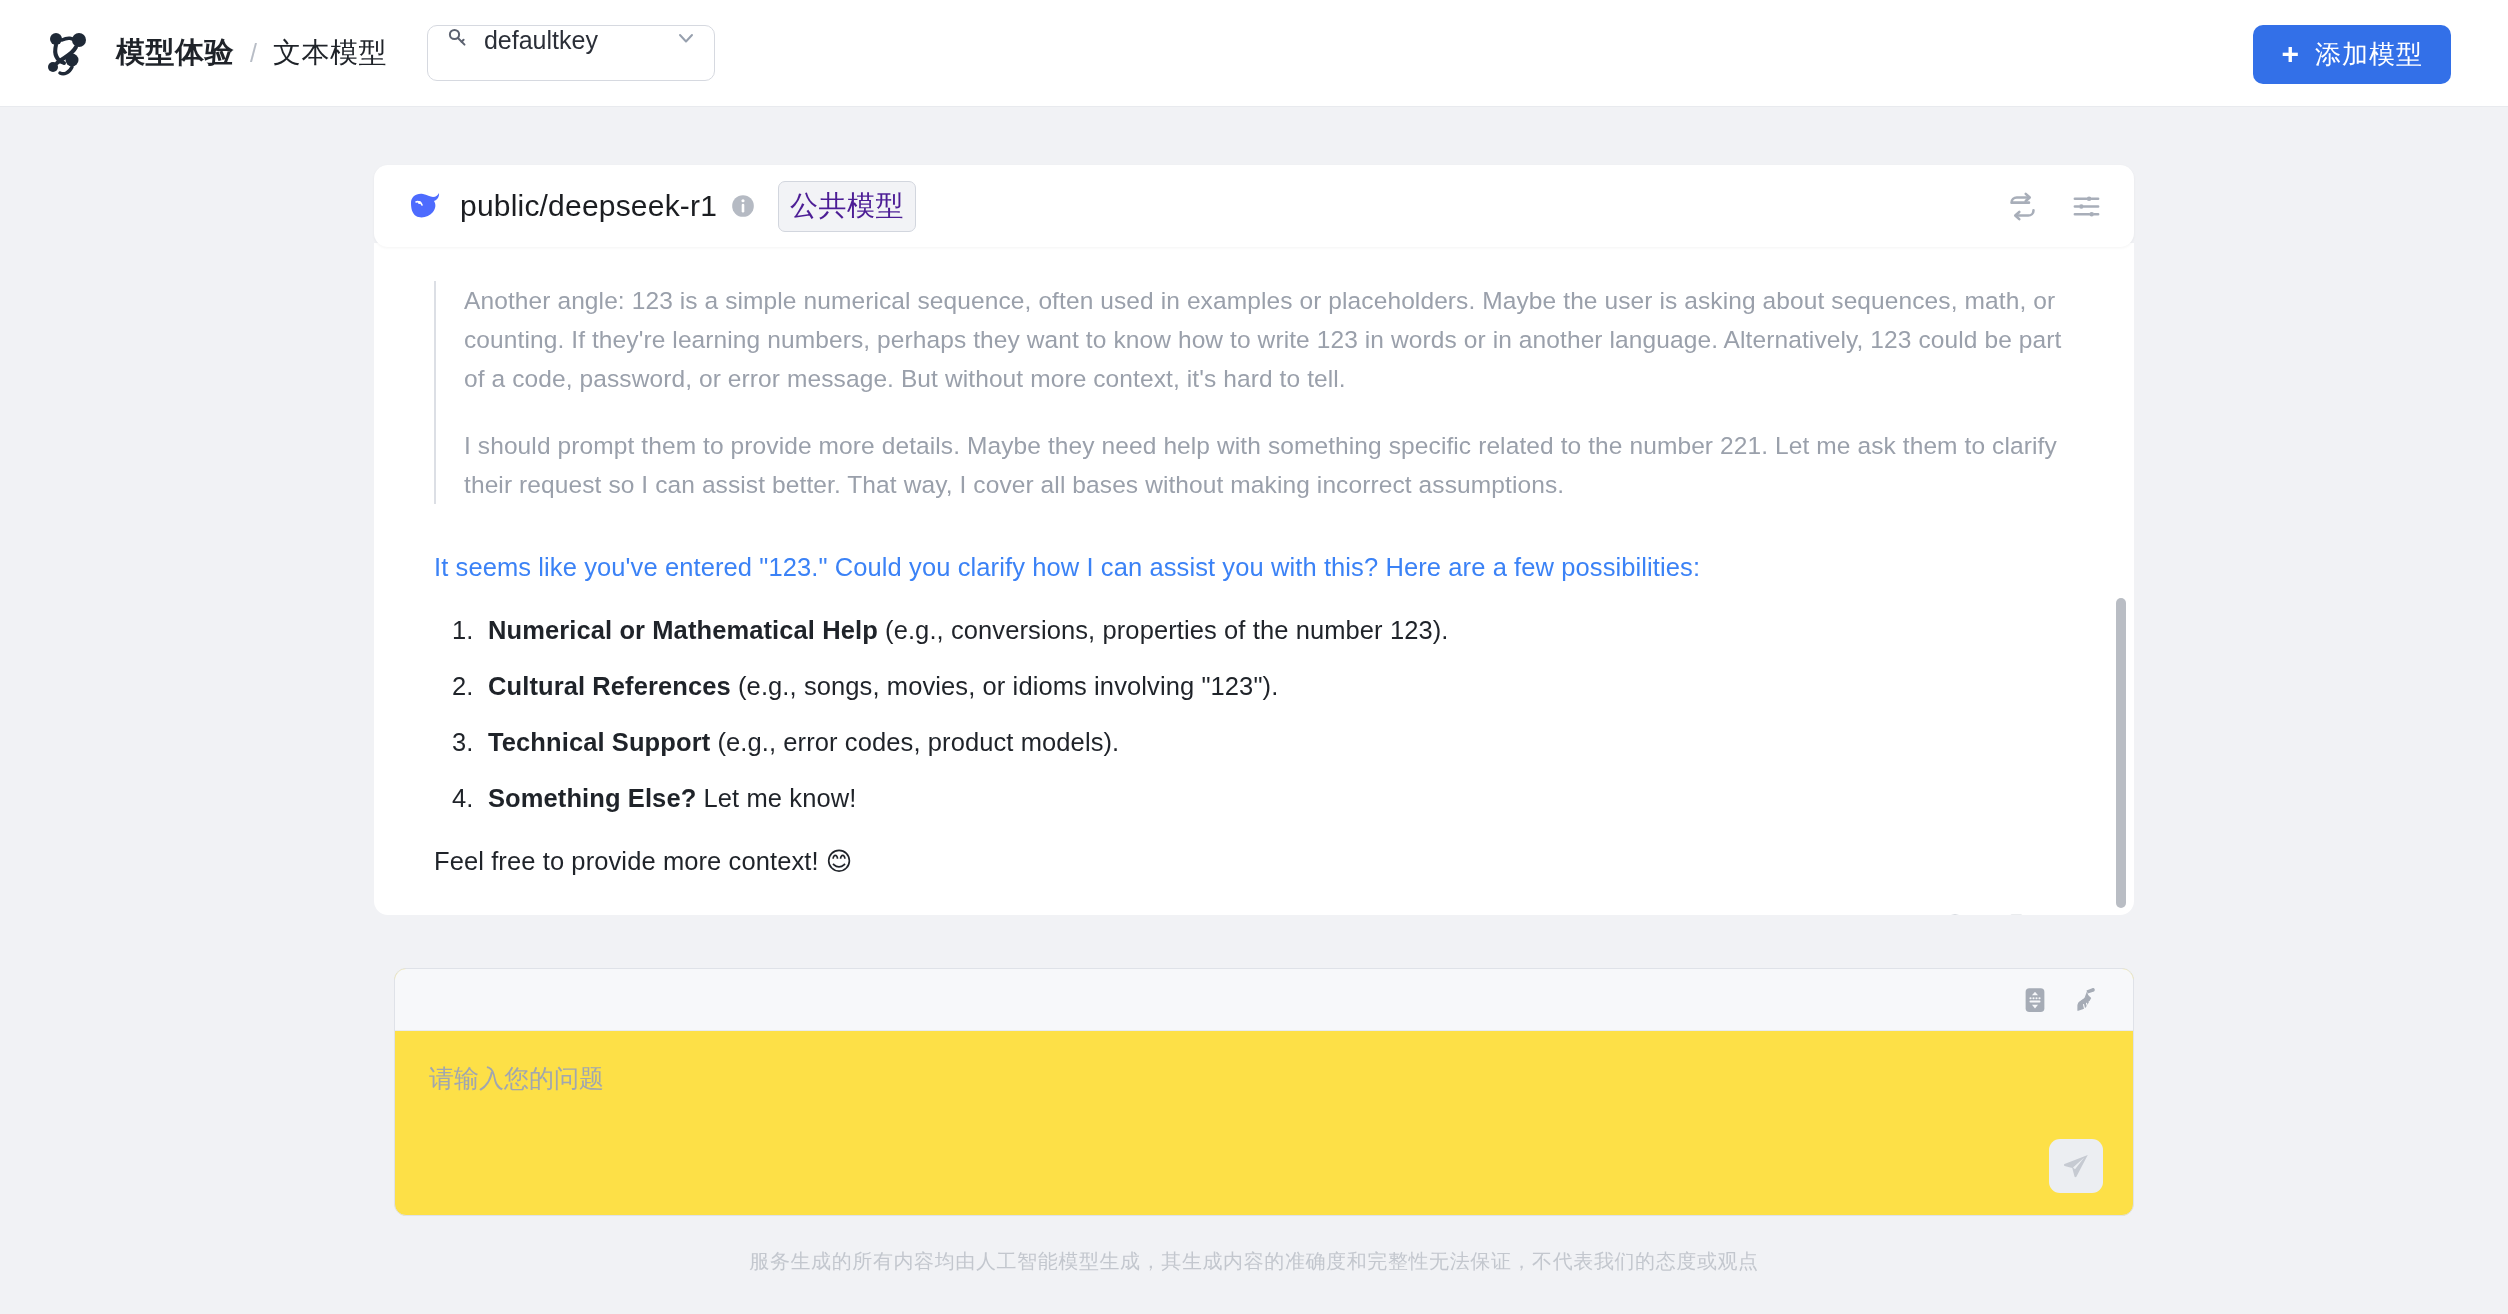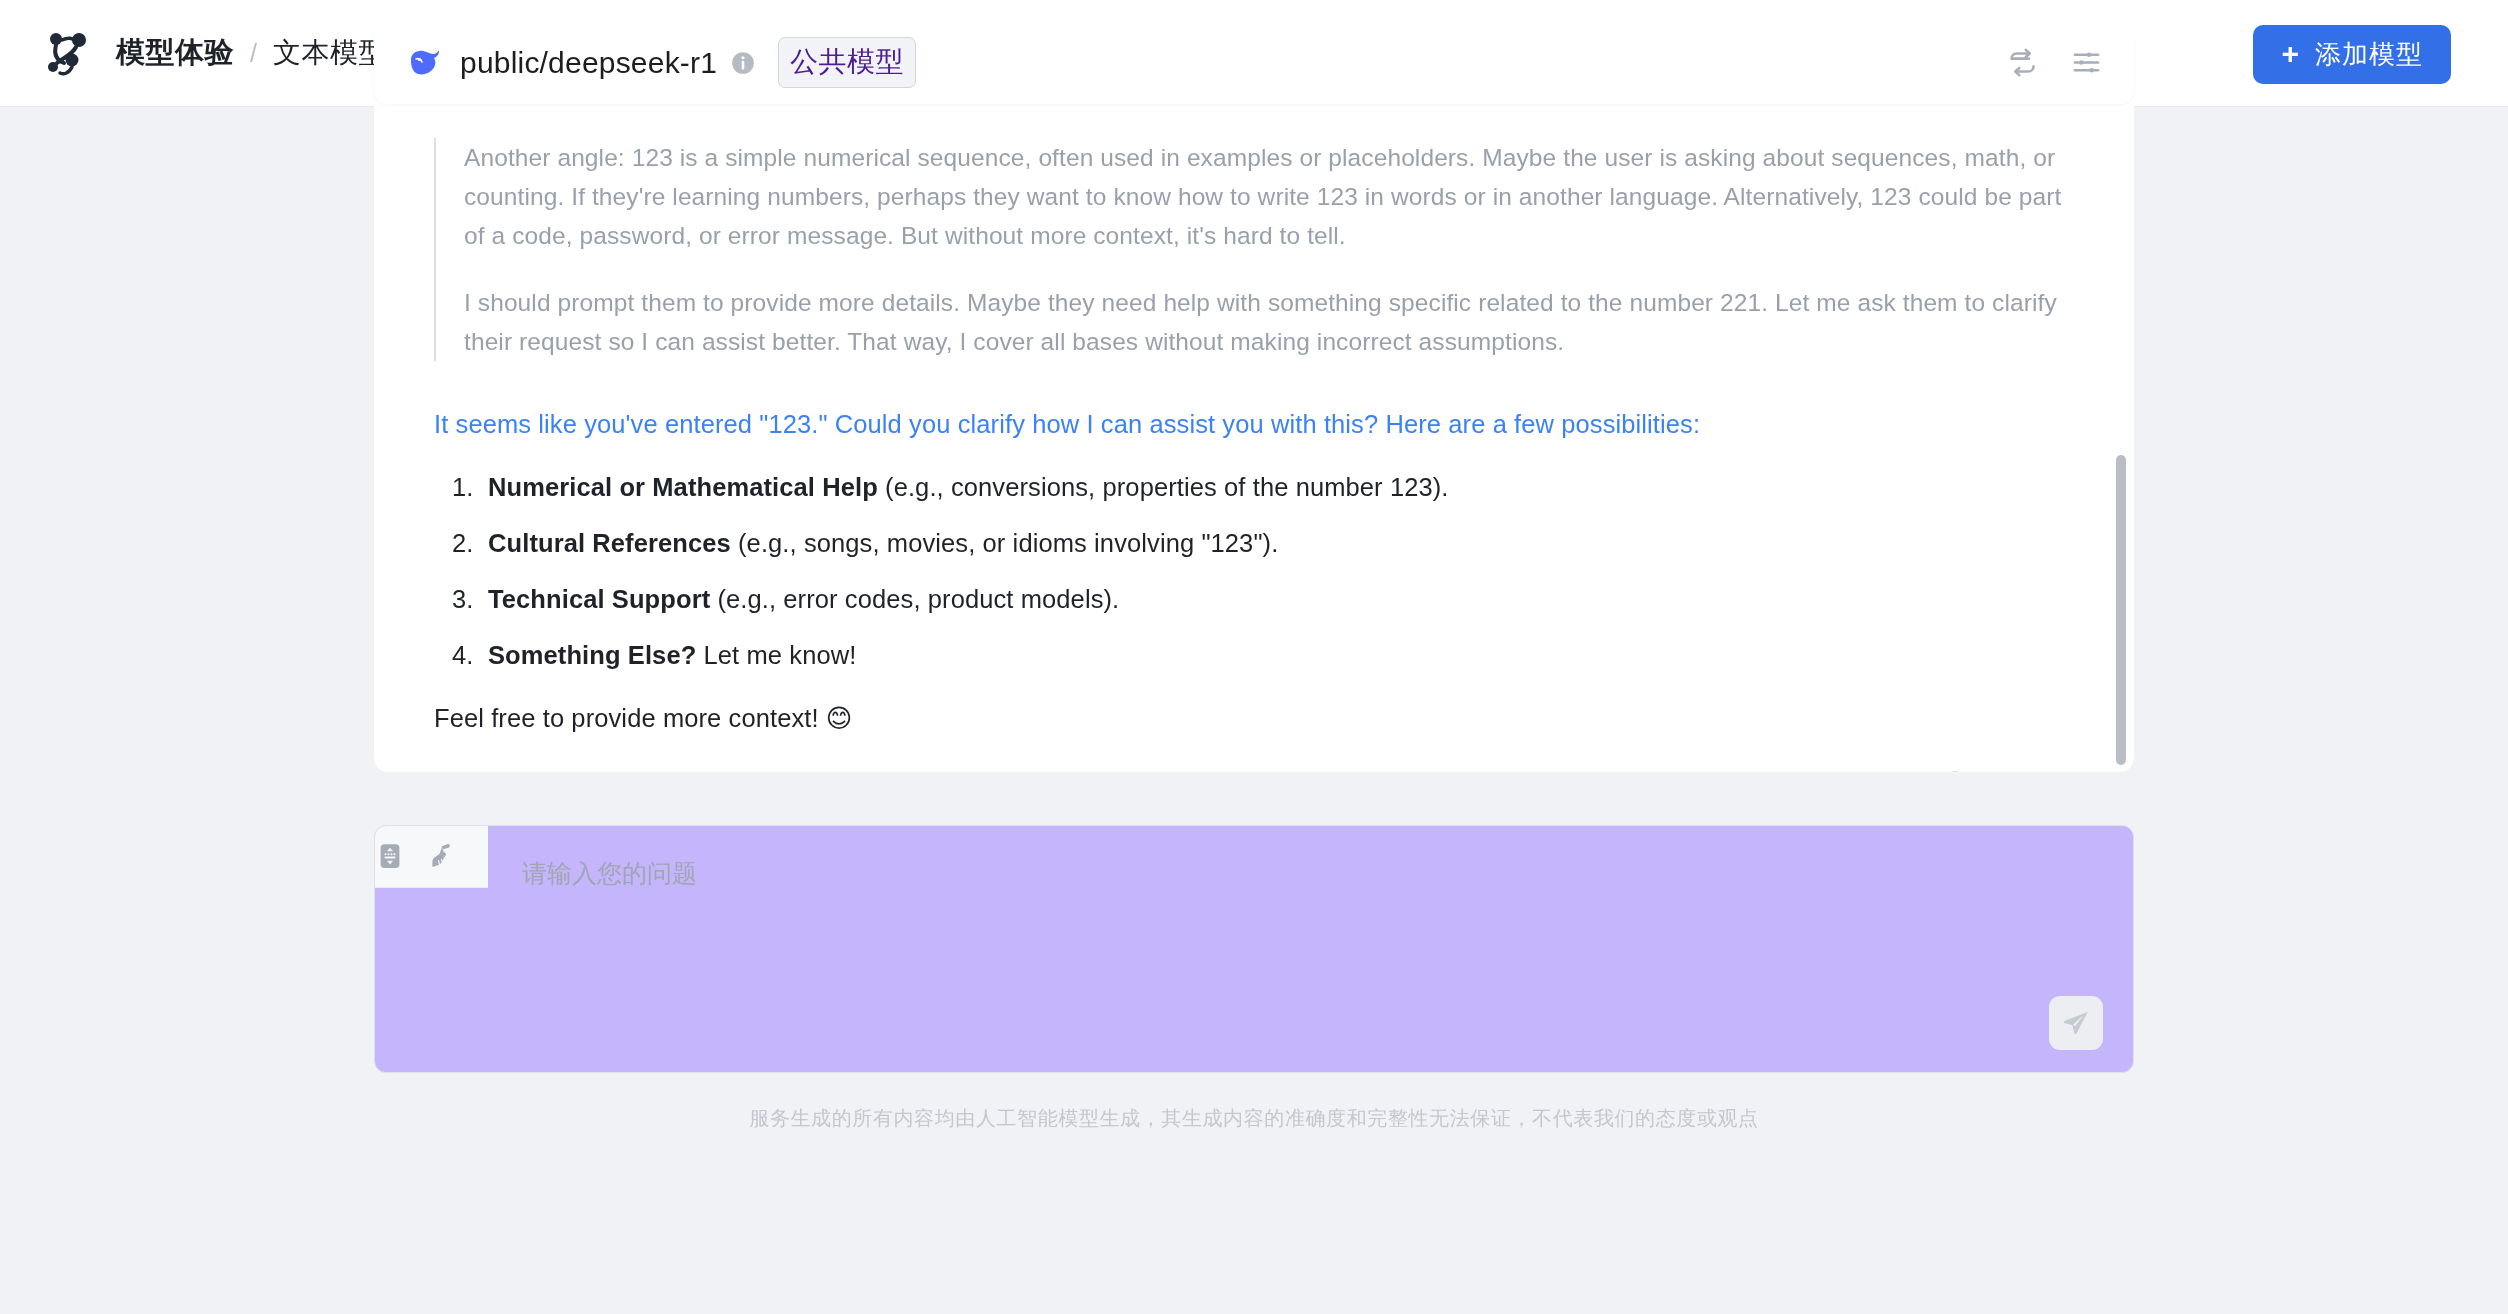--- a/index.html
+++ b/index.html
@@ -115,21 +115,20 @@
 
   
   .page {
     position: relative;
     height: 881px;
     background: #f1f2f5;
     display: flex;
     flex-direction: column;
     align-items: center;
     padding-top: 58px;
-    justify-content: center;
   }
   .center-col {
     width: 1760px;
     position: relative;
   }
 
   
   .model-card {
     background: #ffffff;
     border-radius: 14px;
@@ -264,27 +263,28 @@
     width: 10px;
     height: 310px;
     background: #b9bdc4;
     border-radius: 6px;
     cursor: pointer;
   }
 
   
   .composer {
     margin-top: 53px;
-    background: #c4b5fd;
+    background: #fde047;
     border: 1px solid #dfe2e8;
     border-radius: 12px;
     overflow: hidden;
     height: 248px;
     display: flex;
-    flex-direction: row;
+    flex-direction: column;
+    margin-left: 20px;
   }
   .composer-toolbar {
     height: 62px;
     background: #f7f8fa;
     border-bottom: 1px solid #e9ebef;
     display: flex;
     align-items: center;
     justify-content: flex-end;
     padding-right: 31px;
     gap: 22px;

